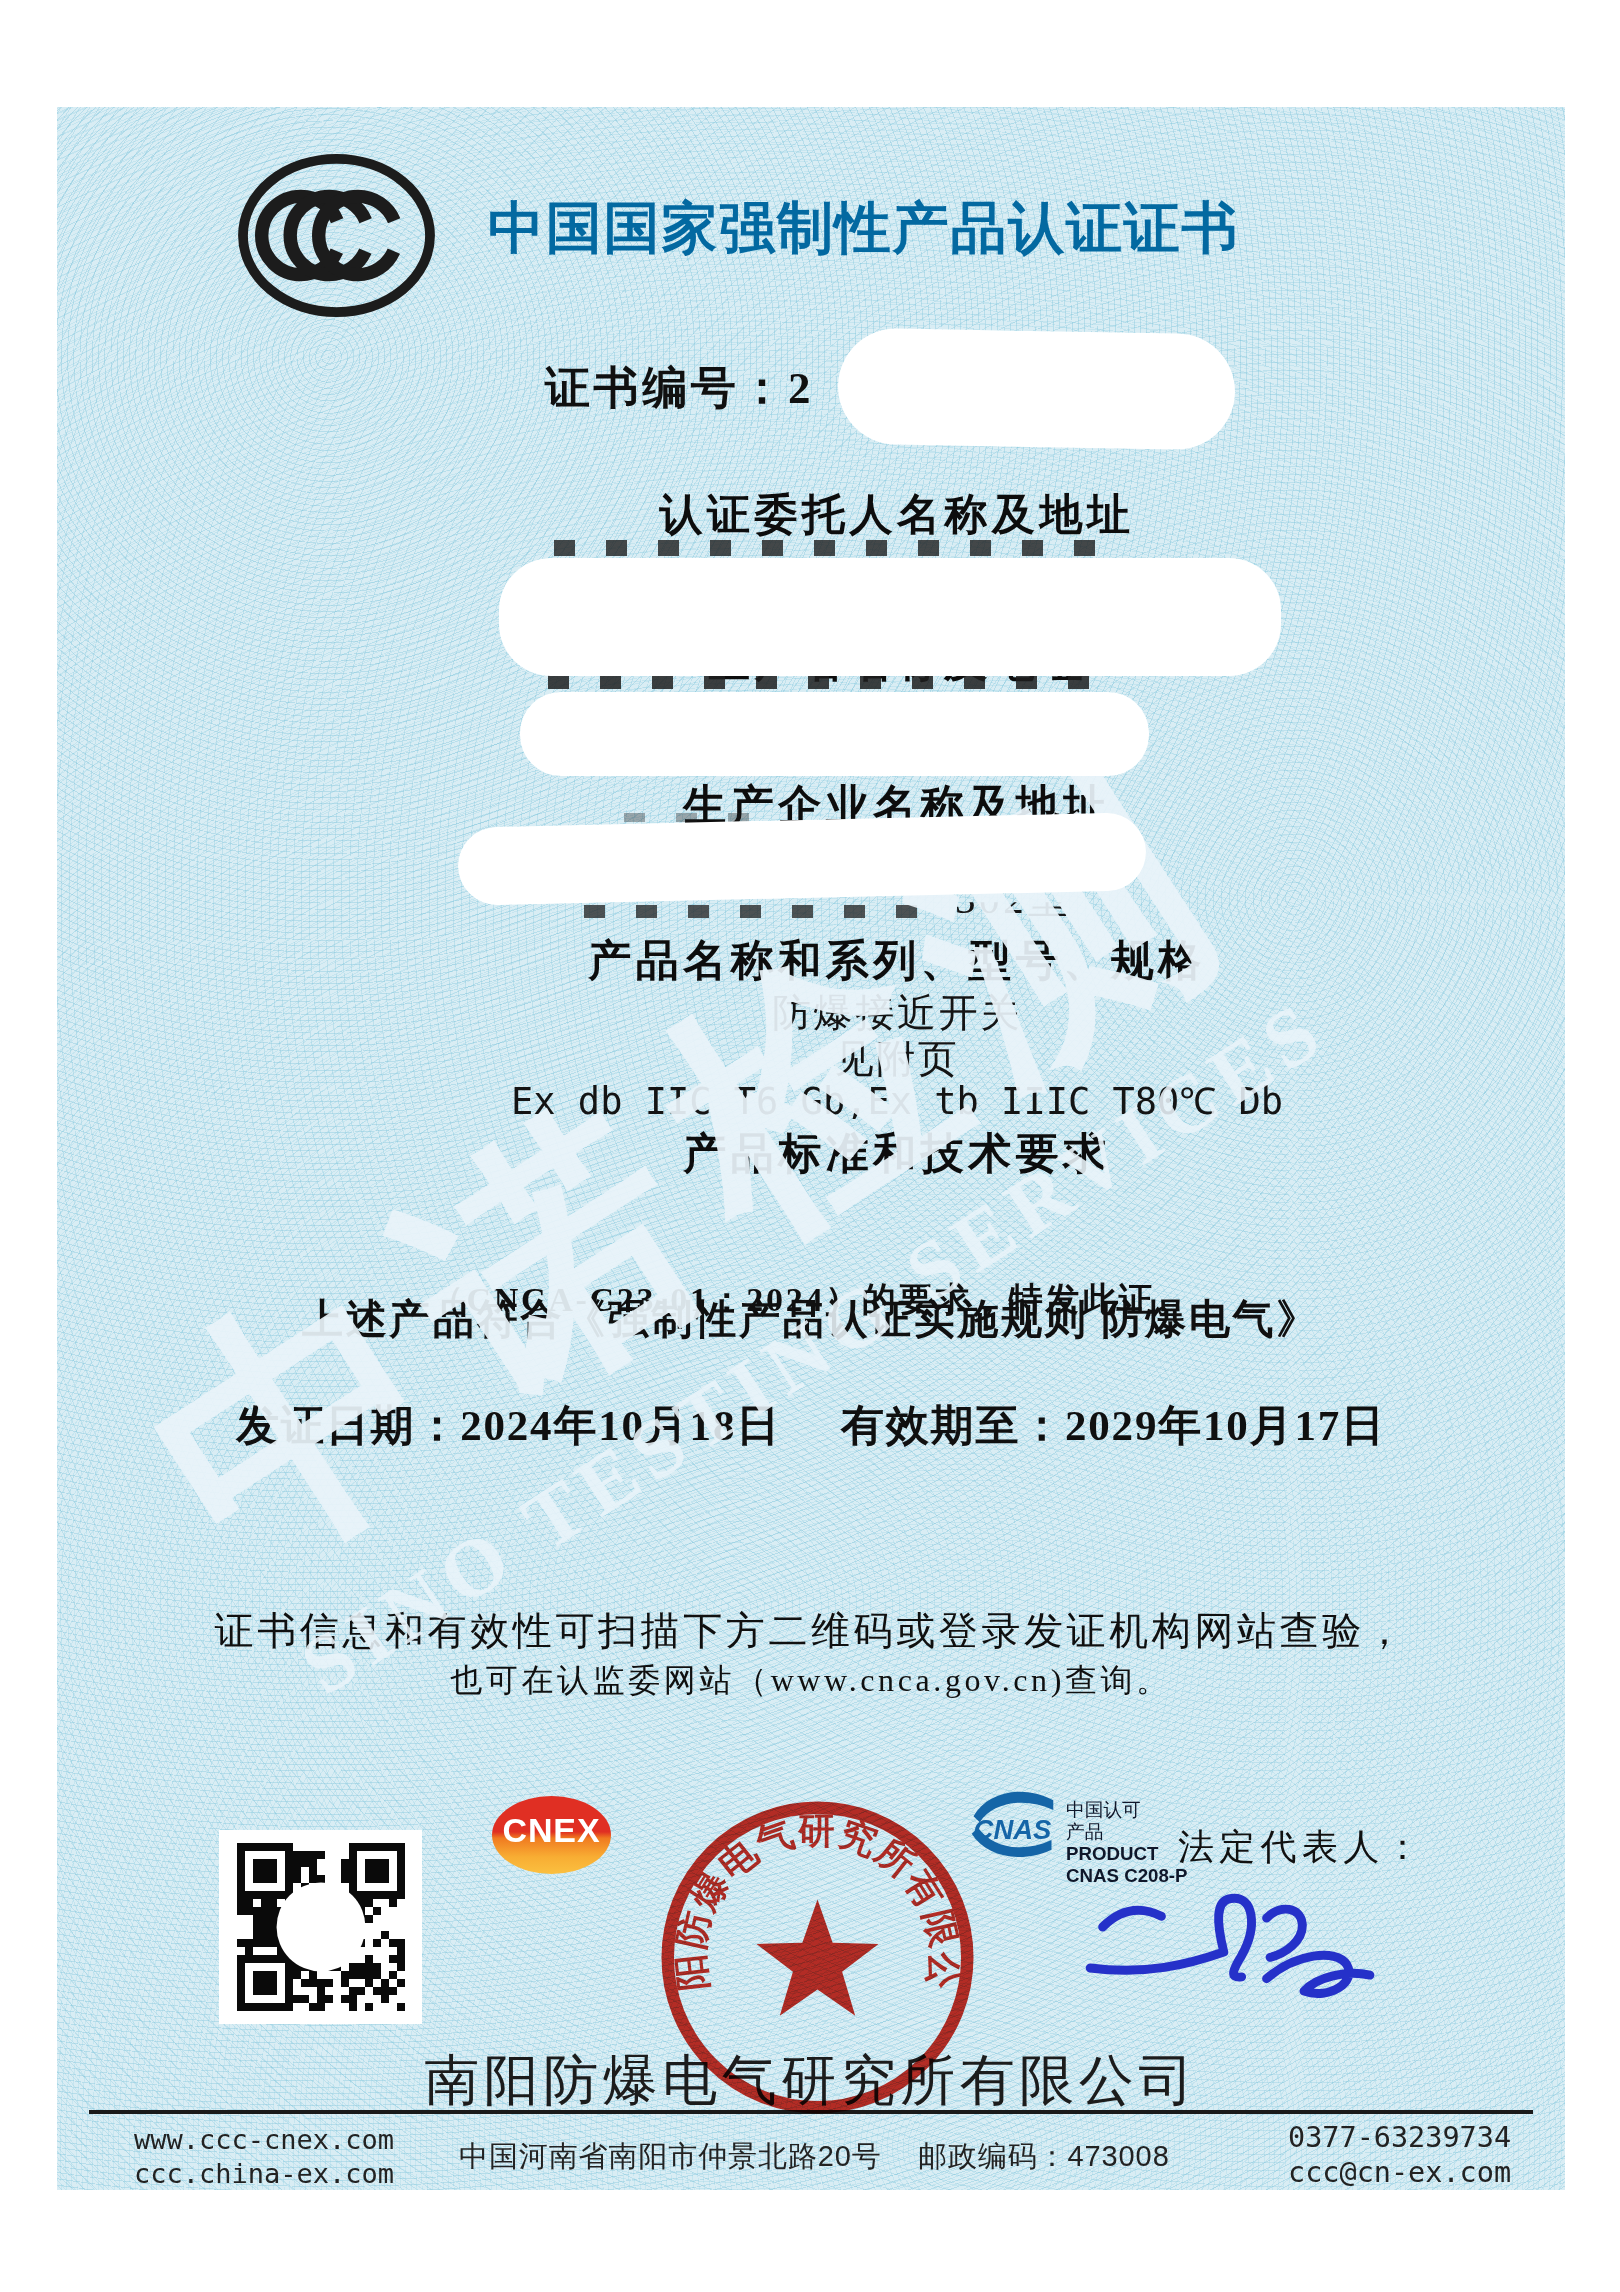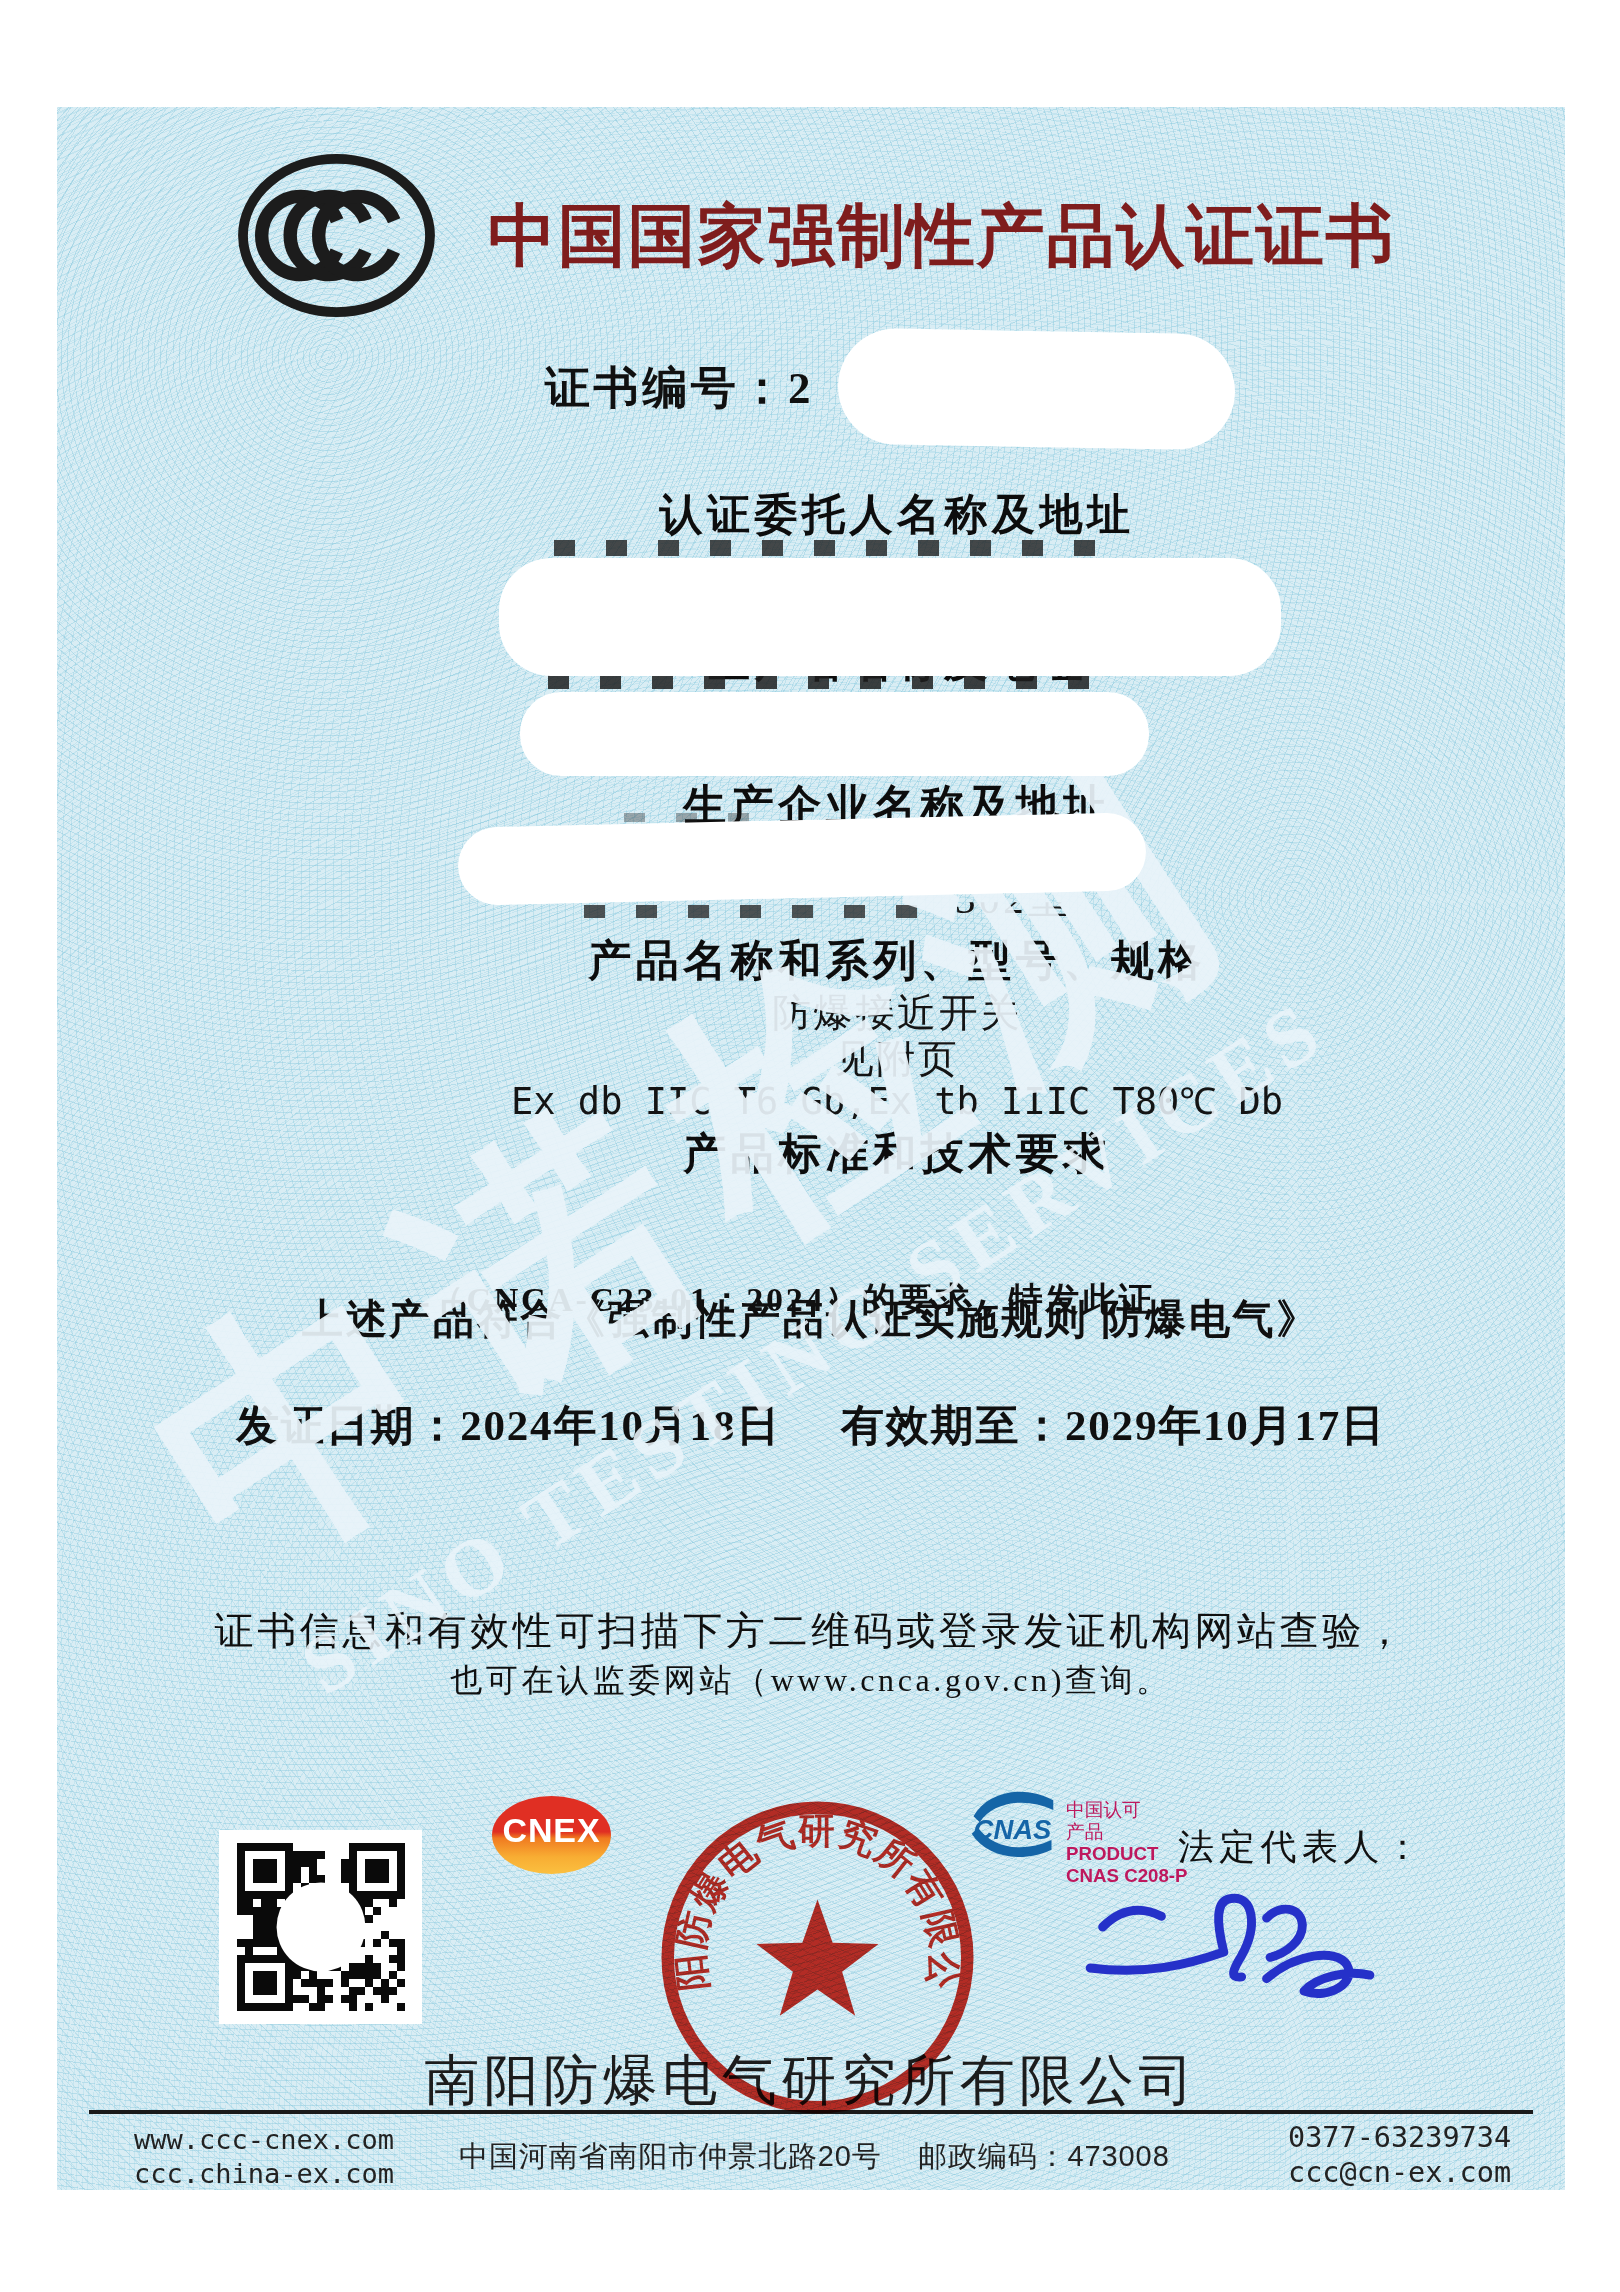--- a/index.html
+++ b/index.html
@@ -13,22 +13,22 @@
       repeating-radial-gradient(circle at 82% 38%, rgba(125,195,218,.30) 0 0.9px, transparent 0.9px 8px),
       repeating-radial-gradient(circle at 45% 72%, rgba(140,205,225,.28) 0 0.9px, transparent 0.9px 7.1px),
       repeating-radial-gradient(circle at 60% 98%, rgba(140,205,225,.25) 0 0.9px, transparent 0.9px 5.3px);
     z-index:0;}
   .abs{position:absolute;}
   .row{position:absolute;left:143px;width:1508px;text-align:center;z-index:2;}
   .row2{position:absolute;left:58px;width:1506px;text-align:center;z-index:2;}
   .serifb{font-family:"Liberation Serif",serif;font-weight:bold;}
   .serif{font-family:"Liberation Serif",serif;}
   .mono{font-family:"DejaVu Sans Mono",monospace;}
-  .title{position:absolute;left:488px;top:191px;font-size:68px;font-weight:bold;
-         letter-spacing:1.8px;z-index:2;color:#7f1d1d;}
+  .title{position:absolute;left:488px;top:191px;font-size:56px;font-weight:bold;
+         letter-spacing:1.8px;z-index:2;color:#0369a1;}
   .heading{font-size:43px;letter-spacing:4.5px;color:#0d0d0d;}
   .value{font-size:39px;letter-spacing:2.7px;color:#141414;}
   .blob{position:absolute;background:#ffffff;z-index:7;}
   .frag{position:absolute;z-index:2;background-image:repeating-linear-gradient(90deg,#1e1e1e 0 21.4px,transparent 21.4px 52px);opacity:.8;}
   .frag-text{position:absolute;z-index:2;font-family:"Liberation Serif",serif;font-size:41px;
              color:#161616;clip-path:inset(55% 0 0 0);letter-spacing:3.6px;}
   .watermark{position:absolute;left:-9px;top:1025px;width:1479px;z-index:6;
              transform:rotate(-33deg);text-align:center;pointer-events:none;}
   .wm-cn{font-family:"Liberation Serif",serif;font-weight:bold;font-size:267px;
          letter-spacing:37px;color:#eaf4fa;opacity:.92;line-height:1;}
@@ -36,21 +36,21 @@
          letter-spacing:9px;color:#eaf4fa;opacity:.88;margin-top:39px;line-height:1;}
   .qr-card{position:absolute;left:219px;top:1830px;width:203px;height:194px;background:#fff;
            z-index:4;display:flex;align-items:center;justify-content:center;}
   .cnex{position:absolute;left:492px;top:1796px;width:119px;height:78px;border-radius:50%;
         background:linear-gradient(#e02f23 0%,#e02f23 46%,#f07a20 54%,#f8ad33 78%,#fbc040 100%);
         z-index:4;display:flex;align-items:center;justify-content:center;}
   .cnex span{color:#fff;font-weight:bold;font-size:34px;letter-spacing:0.9px;
              font-family:"Liberation Sans",sans-serif;transform:translateY(-5.3px);}
   .stamp{position:absolute;left:608px;top:1748px;z-index:3;mix-blend-mode:multiply;opacity:.93;}
   .cnas-wrap{position:absolute;left:968px;top:1786px;z-index:4;display:flex;gap:9px;}
-  .cnas-text{font-size:18.7px;line-height:22px;color:#be185d;font-family:"Liberation Sans",sans-serif;padding-top:12.5px;}
+  .cnas-text{font-size:18.7px;line-height:22px;color:#0f172a;font-family:"Liberation Sans",sans-serif;padding-top:12.5px;}
   .cnas-text .b{font-weight:bold;}
   .legal{position:absolute;left:1178px;top:1823px;font-size:36px;letter-spacing:5.3px;z-index:2;
          font-family:"Liberation Serif",serif;color:#111;}
   .sig{position:absolute;left:1083px;top:1870px;z-index:4;}
   .company{position:absolute;left:58px;top:2044px;width:1506px;text-align:center;font-size:55px;
            letter-spacing:4.5px;color:#1c1c1c;z-index:2;font-family:"Liberation Sans",sans-serif;}
   .divider{position:absolute;left:89px;top:2110px;width:1444px;height:3.6px;background:#1a1a1a;z-index:2;}
   .foot{position:absolute;z-index:2;color:#222;}
   .foot-mono{font-family:"DejaVu Sans Mono",monospace;font-size:27px;}
   .foot-cn{font-size:29px;letter-spacing:0.9px;}

